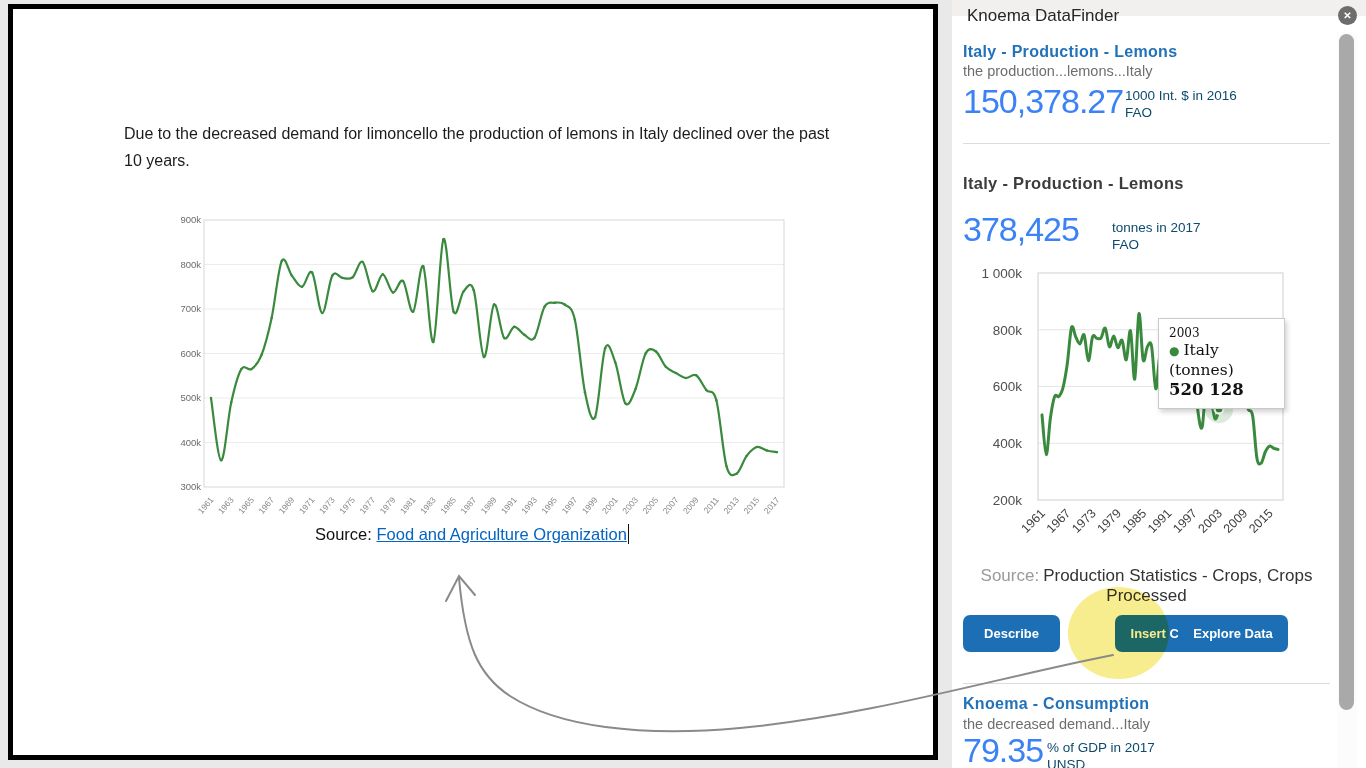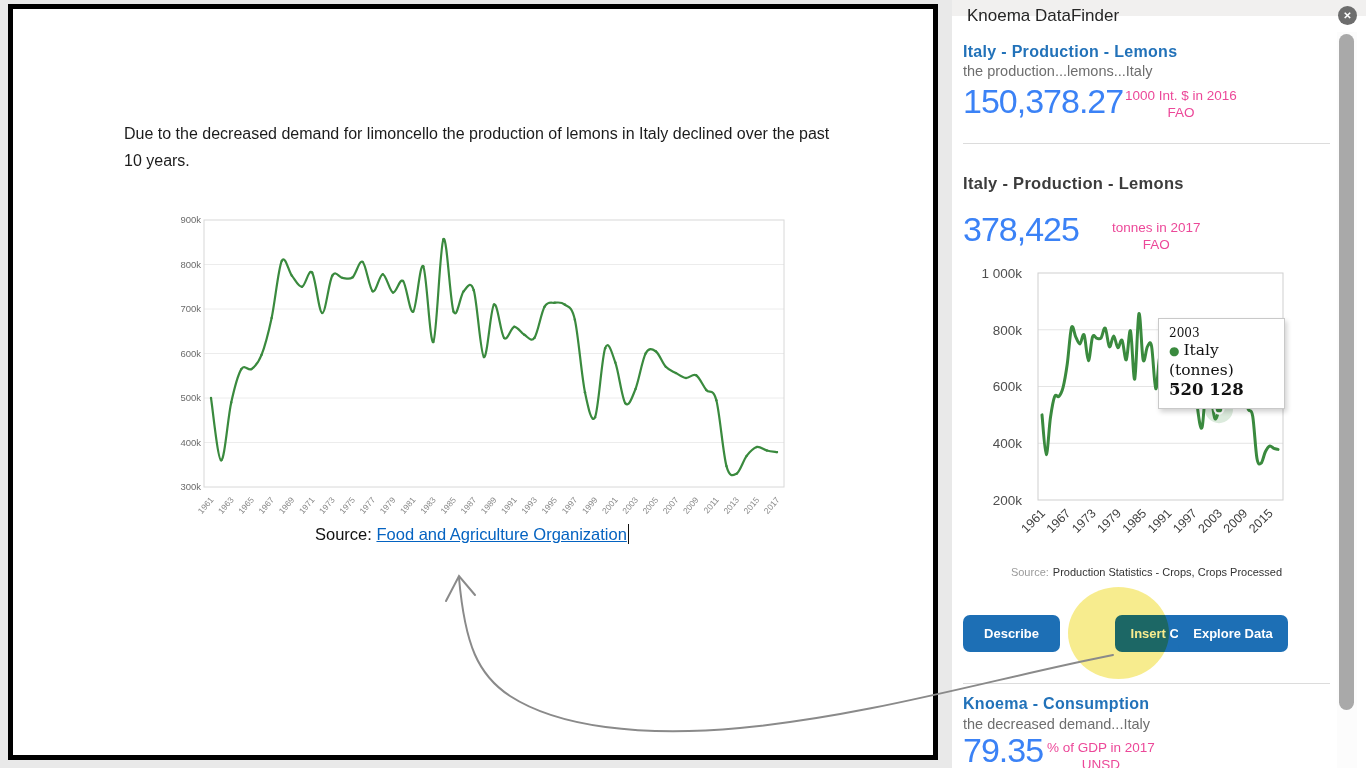--- a/index.html
+++ b/index.html
@@ -19,31 +19,31 @@
   .panel-header{position:absolute;left:0;top:0;width:414px;height:16px;background:#f1f0ef;z-index:10;}
   .panel-title{position:absolute;left:15px;top:0;line-height:32px;font-size:17px;color:#262626;}
   .close-btn{position:absolute;left:386px;top:6px;width:19px;height:19px;border-radius:50%;
              background:#6d6d6d;color:#fff;font-size:10px;font-weight:bold;display:flex;
              align-items:center;justify-content:center;cursor:pointer;z-index:11;}
   .card-title{position:absolute;left:11px;font-size:16px;font-weight:bold;letter-spacing:.3px;cursor:pointer;}
   .blue{color:#2272b9;}
   .dark{color:#3c3c3c;}
   .card-sub{position:absolute;left:11px;font-size:14.5px;color:#6e6e6e;}
   .big{position:absolute;left:11px;font-size:34px;letter-spacing:-1px;color:#3b82f6;line-height:1;}
-  .unit{position:absolute;font-size:13.5px;line-height:17px;color:#ec4899;text-align:center;}
+  .unit{position:absolute;font-size:13.5px;line-height:17px;color:#0c4a6e;}
   .divider{position:absolute;left:11px;width:367px;height:1px;background:#dcdcdc;}
   #mini-chart{position:absolute;left:0;top:0;width:414px;height:600px;z-index:5;}
   .tooltip{position:absolute;left:206px;top:318px;width:127px;box-sizing:border-box;background:#fff;
            border:1px solid #c9c9c9;box-shadow:2px 3px 5px rgba(0,0,0,.18);padding:7px 10px 8px;
            z-index:6;font-family:"DejaVu Serif",serif;}
   .tt-year{font-size:12px;line-height:15px;color:#111;}
   .tt-series{font-size:15.5px;line-height:19px;color:#111;}
   .tt-bullet{color:#3a8a3e;font-size:12px;margin-right:4px;}
   .tt-value{font-size:16.5px;line-height:20px;font-weight:bold;color:#111;}
-  .mini-source{position:absolute;left:11px;top:566px;width:367px;text-align:center;font-size:11px;color:#333;}
+  .mini-source{position:absolute;left:11px;top:566px;width:367px;text-align:center;font-size:17px;color:#333;}
   .src-label{color:#9a9a9a;margin-right:4px;}
   .btn{position:absolute;top:615px;height:37px;background:#1d6fb5;color:#fff;font-size:13px;
        font-weight:bold;border:none;border-radius:7px;cursor:pointer;font-family:inherit;}
   #btn-describe{left:11px;width:97px;}
   #btn-insert{left:116px;width:104px;margin-left:47px;}
   #btn-explore{left:226px;width:110px;}
   .scroll-track{position:absolute;left:385px;top:32px;width:20px;height:736px;background:#fcfcfc;}
   .scroll-thumb{position:absolute;left:2px;top:2px;width:15px;height:676px;background:#a9a9a9;border-radius:8px;cursor:pointer;}
   
   .highlight-circle{position:absolute;left:1068px;top:587px;width:101px;height:92px;border-radius:50%;

